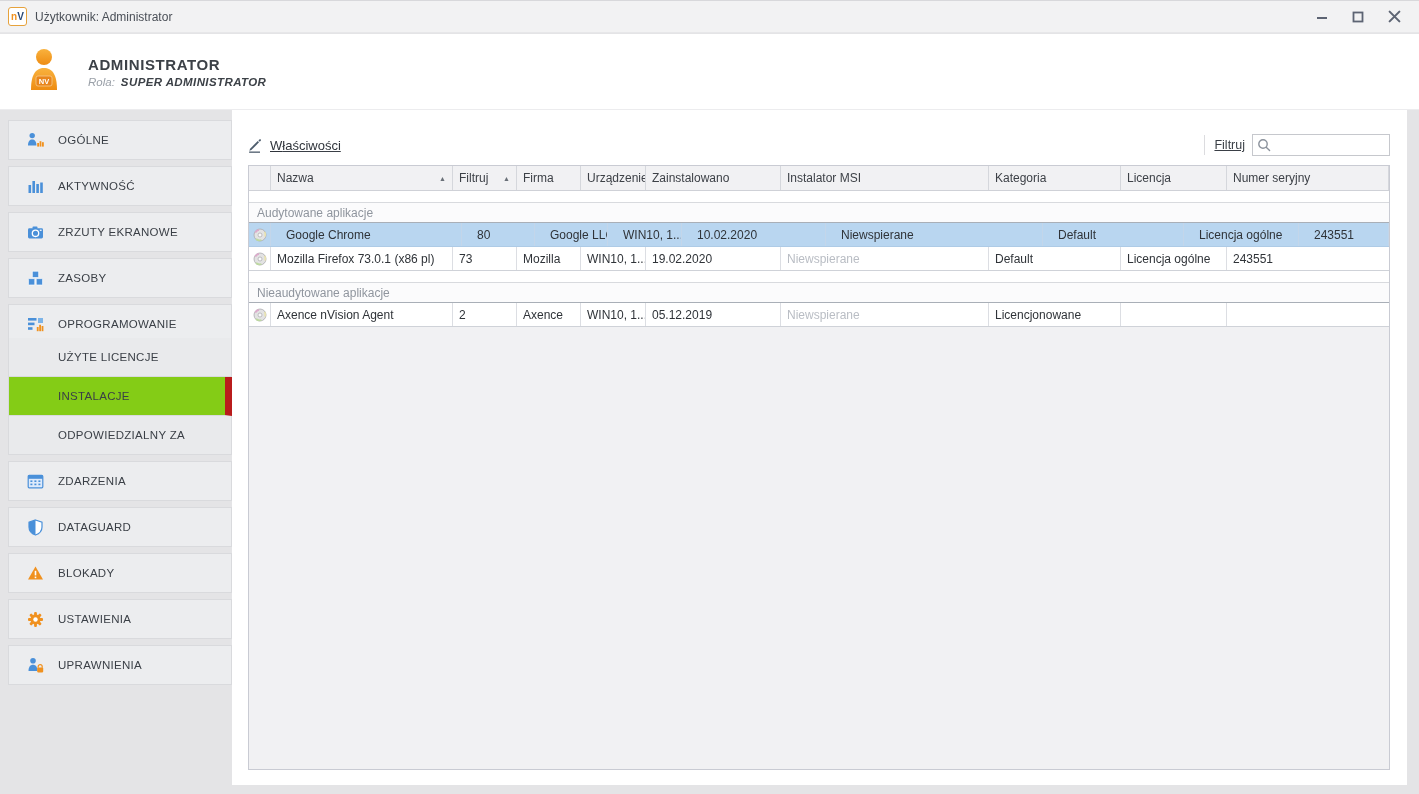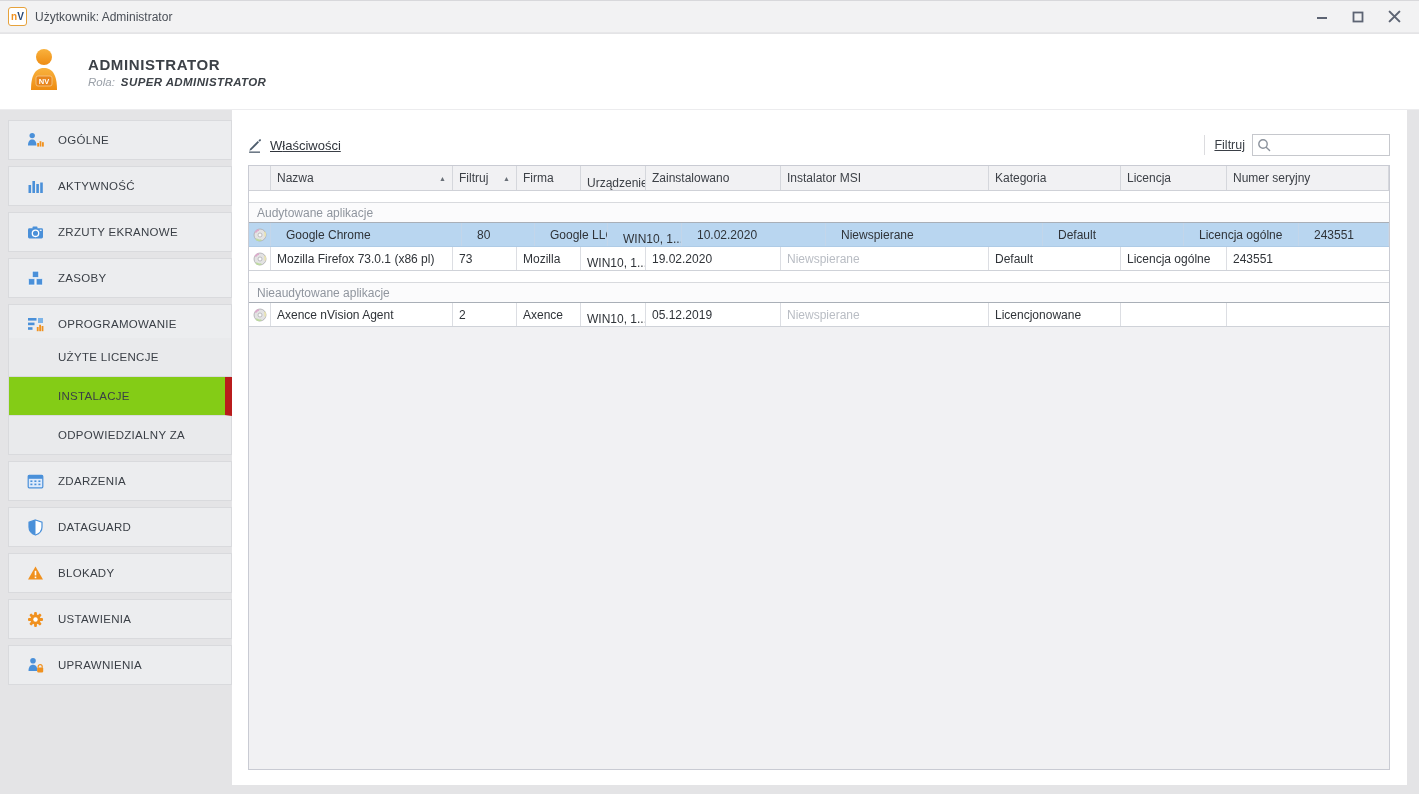--- a/index.html
+++ b/index.html
@@ -59,21 +59,21 @@
   .data-row { height:24px; background:#ffffff; border-bottom:1px solid #ededf0; cursor:pointer; }
   .data-row .td { height:100%; }
   .data-row.selected { background:#b9d6f0; border-bottom:1px solid #aecbe6;gap:9px; }
   .data-row.selected .td { border-right:1px solid #c3d6ea; }
   .group-end { border-bottom:1px solid #cfd2d8; }
   .muted { color:#b9bdc4; }
   .c0 { width:22px; justify-content:center; padding:0 2px; }
   .c1 { width:182px; }
   .c2 { width:64px; }
   .c3 { width:64px; }
-  .c4 { width:65px;align-items:flex-end; }
+  .c4 { width:65px; }
   .c5 { width:135px; }
   .c6 { width:208px; }
   .c7 { width:132px; }
   .c8 { width:106px;align-items:center; }
   .c9 { flex:1; border-right:none; }
 </style>
 </head>
 <body>
 
 <div class="titlebar">

